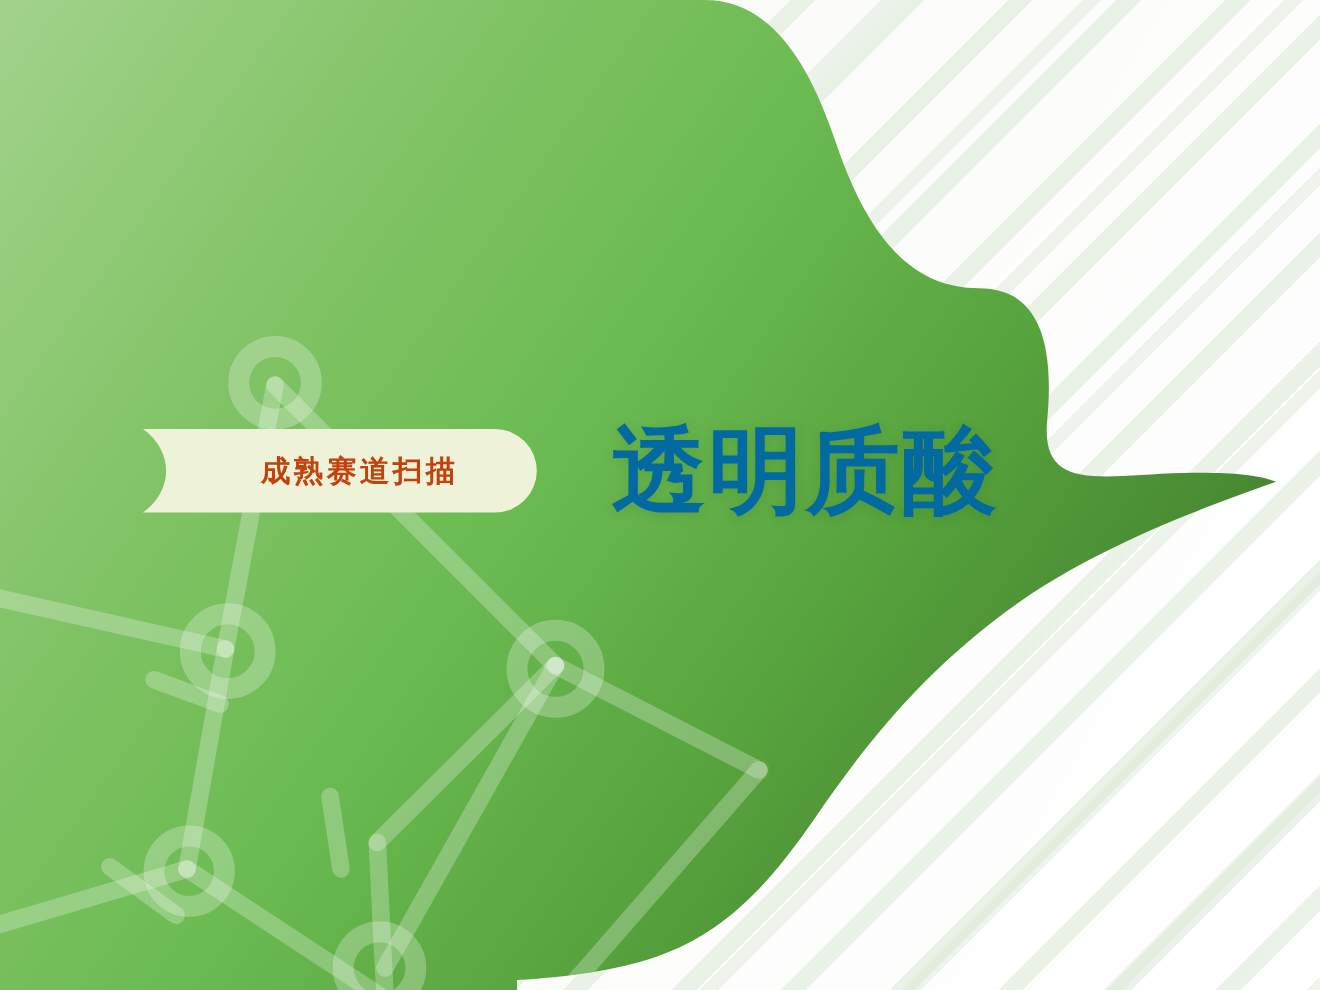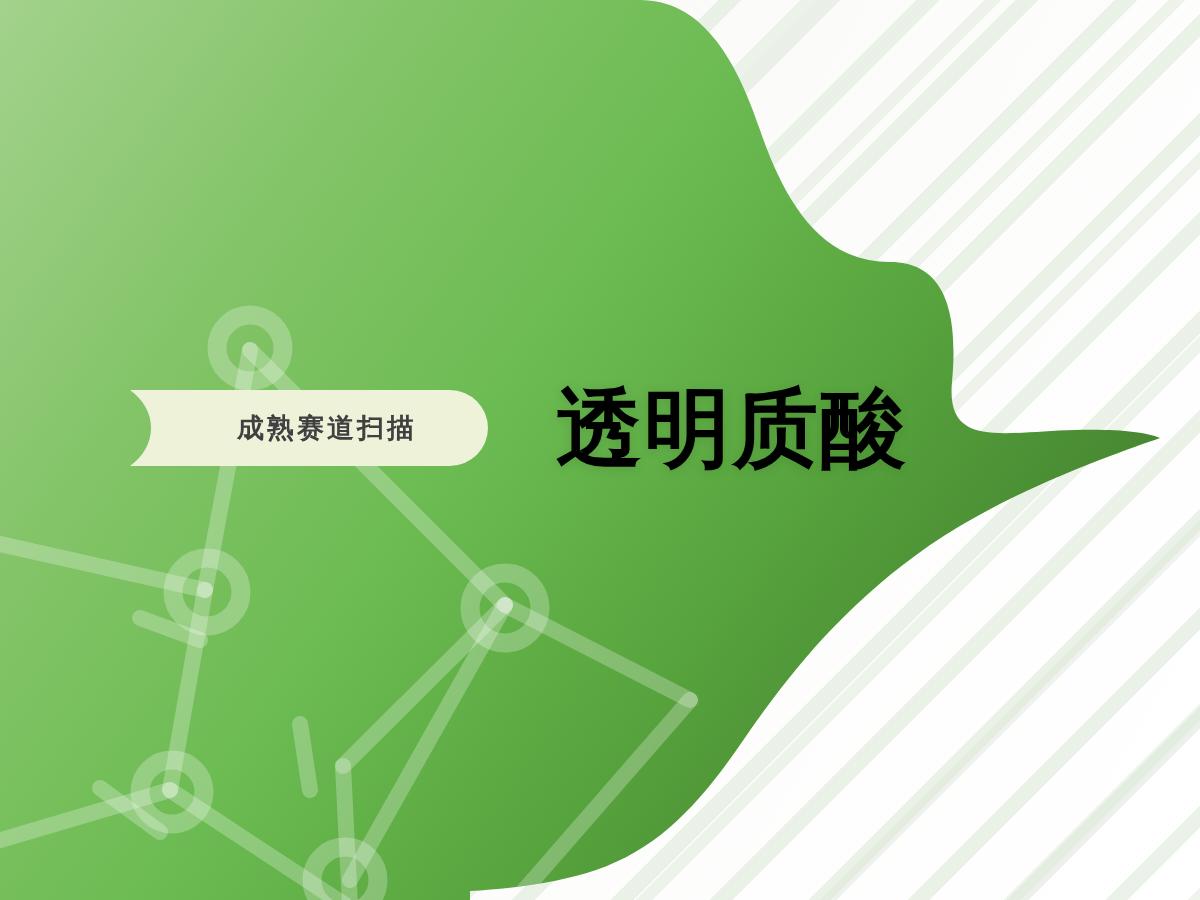--- a/index.html
+++ b/index.html
@@ -85,33 +85,33 @@
     width: 368px;
     height: 80px;
     display: flex;
     align-items: center;
     justify-content: center;
     padding-left: 42px;
     box-sizing: border-box;
     font-size: 27px;
     font-weight: 700;
     letter-spacing: 3px;
-    color: #404040;
+    color: #c2410c;
     white-space: nowrap;
   }
 
   
   .title {
     position: absolute;
     left: 556px;
     top: 378px;
     font-size: 86px;
     line-height: 100px;
     font-weight: 700;
-    color: #000000;
+    color: #0369a1;
     letter-spacing: 2px;
     white-space: nowrap;
     text-shadow: 0 2px 10px rgba(40,90,25,0.18);
   }
 </style>
 </head>
 <body>
 
 <div id="slide">
 

